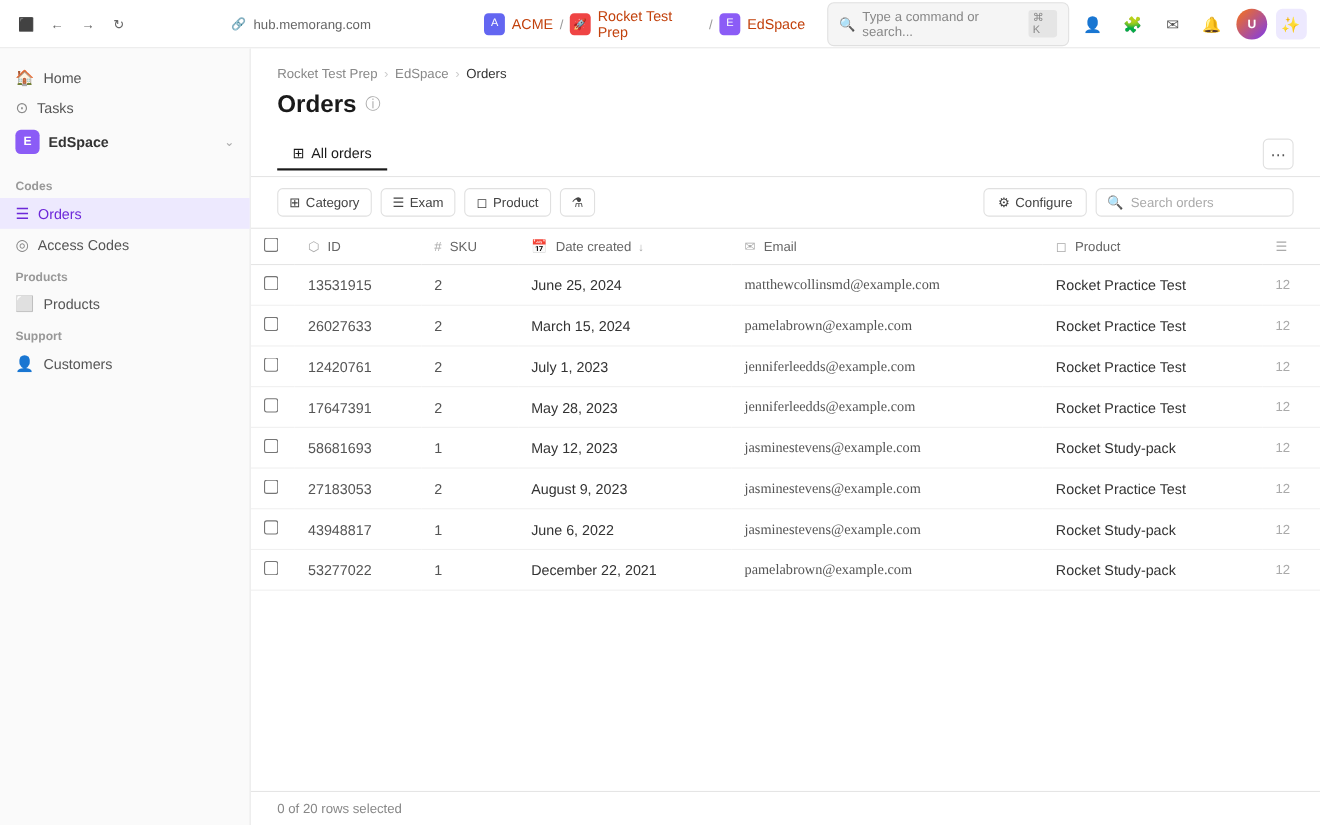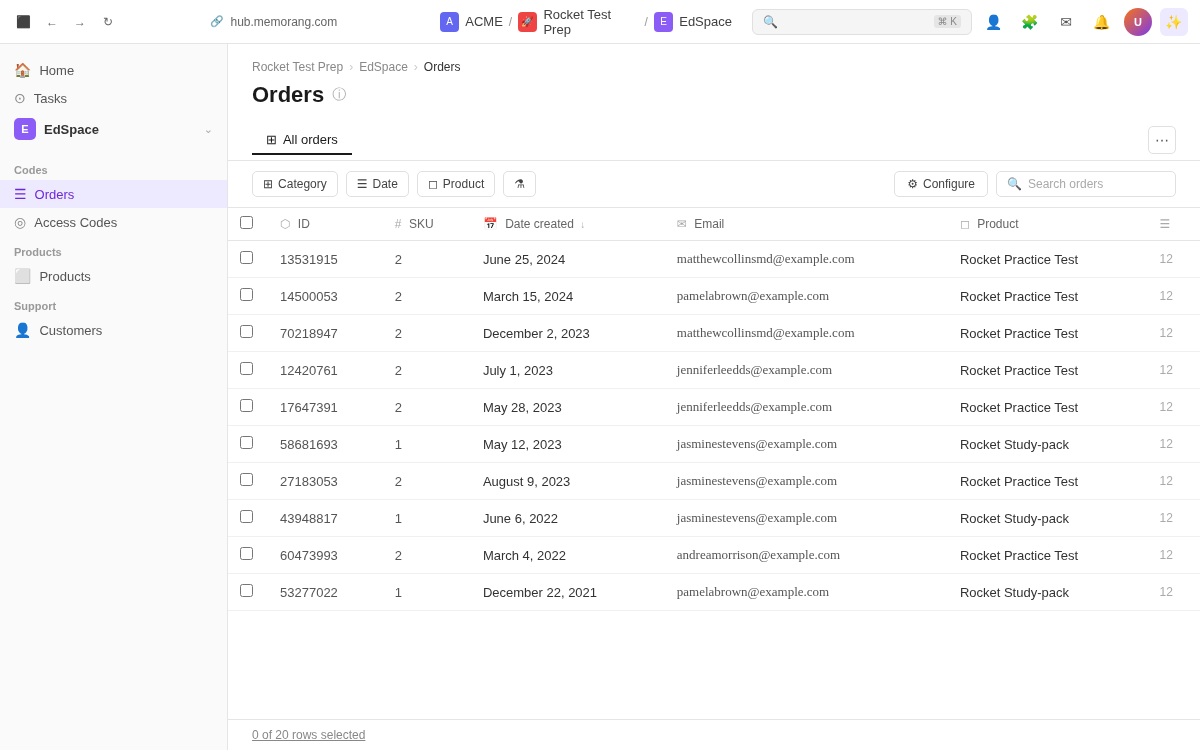--- a/index.html
+++ b/index.html
@@ -8,21 +8,21 @@
     
     .topbar { display: flex; align-items: center; height: 44px; border-bottom: 1px solid #e5e5e5; padding: 0 12px; gap: 8px; background: #fff; flex-shrink: 0; }
     .topbar-nav-icons { display: flex; gap: 4px; align-items: center; }
     .nav-icon-btn { width: 24px; height: 24px; border-radius: 4px; border: none; background: transparent; cursor: pointer; display: flex; align-items: center; justify-content: center; color: #666; font-size: 12px; }
     .topbar-breadcrumb { display: flex; align-items: center; gap: 6px; flex: 1; justify-content: center; }
     .breadcrumb-logo { width: 20px; height: 20px; background: #7c3aed; border-radius: 4px; display: flex; align-items: center; justify-content: center; color: white; font-size: 10px; }
     .breadcrumb-logo.acme { background: #6366f1; }
     .breadcrumb-logo.rocket { background: #ef4444; }
     .breadcrumb-logo.edspace { background: #8b5cf6; }
     .breadcrumb-sep { color: #999; font-size: 12px; }
-    .breadcrumb-text { font-size: 13px; color: #404040; }
+    .breadcrumb-text { font-size: 13px; color: #c2410c; }
     .topbar-search { display: flex; align-items: center; gap: 6px; background: #f5f5f5; border-radius: 6px; padding: 5px 10px; width: 220px; color: #888; font-size: 12px; border: 1px solid #e0e0e0; }
     .topbar-right { display: flex; align-items: center; gap: 8px; }
     .topbar-icon-btn { width: 28px; height: 28px; border-radius: 6px; border: none; background: transparent; cursor: pointer; display: flex; align-items: center; justify-content: center; color: #555; font-size: 14px; }
     .avatar { width: 28px; height: 28px; border-radius: 50%; background: linear-gradient(135deg, #f97316, #7c3aed); display: flex; align-items: center; justify-content: center; color: white; font-size: 11px; font-weight: 600; }
     .ai-btn { width: 28px; height: 28px; border-radius: 6px; background: #ede9fe; border: none; cursor: pointer; display: flex; align-items: center; justify-content: center; color: #7c3aed; font-size: 14px; }
 
     
     .layout { display: flex; flex: 1; overflow: hidden; }
 
     
@@ -66,21 +66,21 @@
     thead th { padding: 8px 12px; text-align: left; font-weight: 500; color: #666; font-size: 12px; border-bottom: 1px solid #e5e5e5; background: #fff; white-space: nowrap; position: sticky; top: 0; z-index: 1; }
     thead th.checkbox-col { width: 40px; }
     tbody tr { border-bottom: 1px solid #f0f0f0; }
     tbody td { padding: 10px 12px; color: #333; font-size: 13px; white-space: nowrap; }
     .col-id { color: #555; }
     .col-sku { color: #555; }
     .col-email { color: #555; font-family: Liberation Serif, serif; }
     .col-product { color: #333; }
     .col-num { color: #aaa; font-size: 12px; }
     .sort-icon { color: #aaa; font-size: 10px; margin-left: 3px; }
-    .table-footer { padding: 8px 24px; border-top: 1px solid #e5e5e5; font-size: 12px; color: #888; flex-shrink: 0; text-decoration: underline; }
+    .table-footer { padding: 8px 24px; border-top: 1px solid #e5e5e5; font-size: 12px; color: #888; flex-shrink: 0; }
 
     .chevron-icon { font-size: 11px; color: #aaa; }
   </style>
 </head>
 <body>
 
 <div class="topbar">
   <div class="topbar-nav-icons">
     <button class="nav-icon-btn">⬛</button>
     <button class="nav-icon-btn">←</button>
@@ -96,20 +96,21 @@
     <span class="breadcrumb-text">ACME</span>
     <span class="breadcrumb-sep">/</span>
     <div class="breadcrumb-logo rocket">🚀</div>
     <span class="breadcrumb-text">Rocket Test Prep</span>
     <span class="breadcrumb-sep">/</span>
     <div class="breadcrumb-logo edspace">E</div>
     <span class="breadcrumb-text">EdSpace</span>
   </div>
   <div class="topbar-search">
     <span>🔍</span>
+    <span>Type a command or search...</span>
     <span style="margin-left:auto;background:#e5e5e5;border-radius:3px;padding:1px 4px;font-size:10px;">⌘ K</span>
   </div>
   <div class="topbar-right">
     <button class="topbar-icon-btn">👤</button>
     <button class="topbar-icon-btn">🧩</button>
     <button class="topbar-icon-btn">✉</button>
     <button class="topbar-icon-btn">🔔</button>
     <div class="avatar">U</div>
     <button class="ai-btn">✨</button>
   </div>
@@ -183,21 +184,21 @@
       </div>
     </div>
 
     <div class="toolbar">
       <button class="toolbar-btn">
         <span>⊞</span>
         <span>Category</span>
       </button>
       <button class="toolbar-btn">
         <span>☰</span>
-        <span>Date</span>
+        <span>Exam</span>
       </button>
       <button class="toolbar-btn">
         <span>◻</span>
         <span>Product</span>
       </button>
       <button class="toolbar-btn">
         <span>⚗</span>
       </button>
       <div class="toolbar-spacer"></div>
       <button class="configure-btn">
@@ -252,35 +253,24 @@
     <td class="col-sku">2</td>
     <td>June 25, 2024</td>
     <td class="col-email">matthewcollinsmd@example.com</td>
     <td class="col-product">Rocket Practice Test</td>
     <td class="col-num">12</td>
   </tr>
             <tr>
     <td>
       <input type="checkbox" style="">
     </td>
-    <td class="col-id">14500053</td>
+    <td class="col-id">26027633</td>
     <td class="col-sku">2</td>
     <td>March 15, 2024</td>
     <td class="col-email">pamelabrown@example.com</td>
-    <td class="col-product">Rocket Practice Test</td>
-    <td class="col-num">12</td>
-  </tr>
-            <tr>
-    <td>
-      <input type="checkbox" style="">
-    </td>
-    <td class="col-id">70218947</td>
-    <td class="col-sku">2</td>
-    <td>December 2, 2023</td>
-    <td class="col-email">matthewcollinsmd@example.com</td>
     <td class="col-product">Rocket Practice Test</td>
     <td class="col-num">12</td>
   </tr>
             <tr>
     <td>
       <input type="checkbox" style="">
     </td>
     <td class="col-id">12420761</td>
     <td class="col-sku">2</td>
     <td>July 1, 2023</td>
@@ -329,31 +319,20 @@
     <td class="col-sku">1</td>
     <td>June 6, 2022</td>
     <td class="col-email">jasminestevens@example.com</td>
     <td class="col-product">Rocket Study-pack</td>
     <td class="col-num">12</td>
   </tr>
             <tr>
     <td>
       <input type="checkbox" style="">
     </td>
-    <td class="col-id">60473993</td>
-    <td class="col-sku">2</td>
-    <td>March 4, 2022</td>
-    <td class="col-email">andreamorrison@example.com</td>
-    <td class="col-product">Rocket Practice Test</td>
-    <td class="col-num">12</td>
-  </tr>
-            <tr>
-    <td>
-      <input type="checkbox" style="">
-    </td>
     <td class="col-id">53277022</td>
     <td class="col-sku">1</td>
     <td>December 22, 2021</td>
     <td class="col-email">pamelabrown@example.com</td>
     <td class="col-product">Rocket Study-pack</td>
     <td class="col-num">12</td>
   </tr>
           </tbody>
       </table>
     </div>

